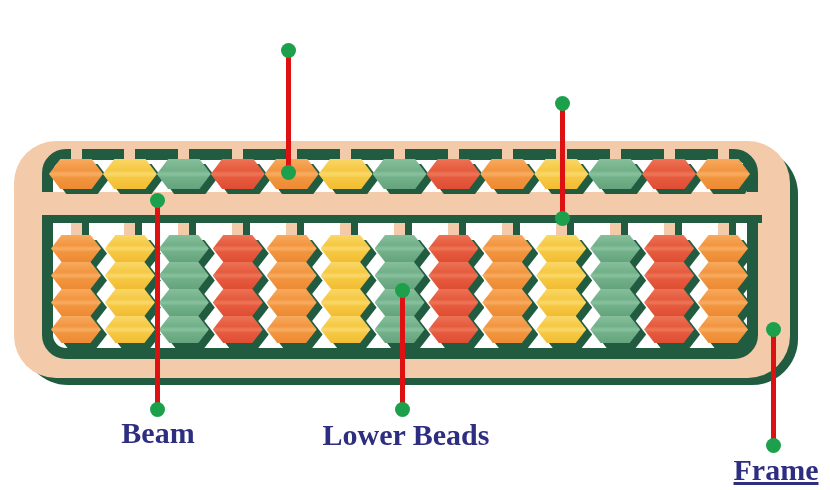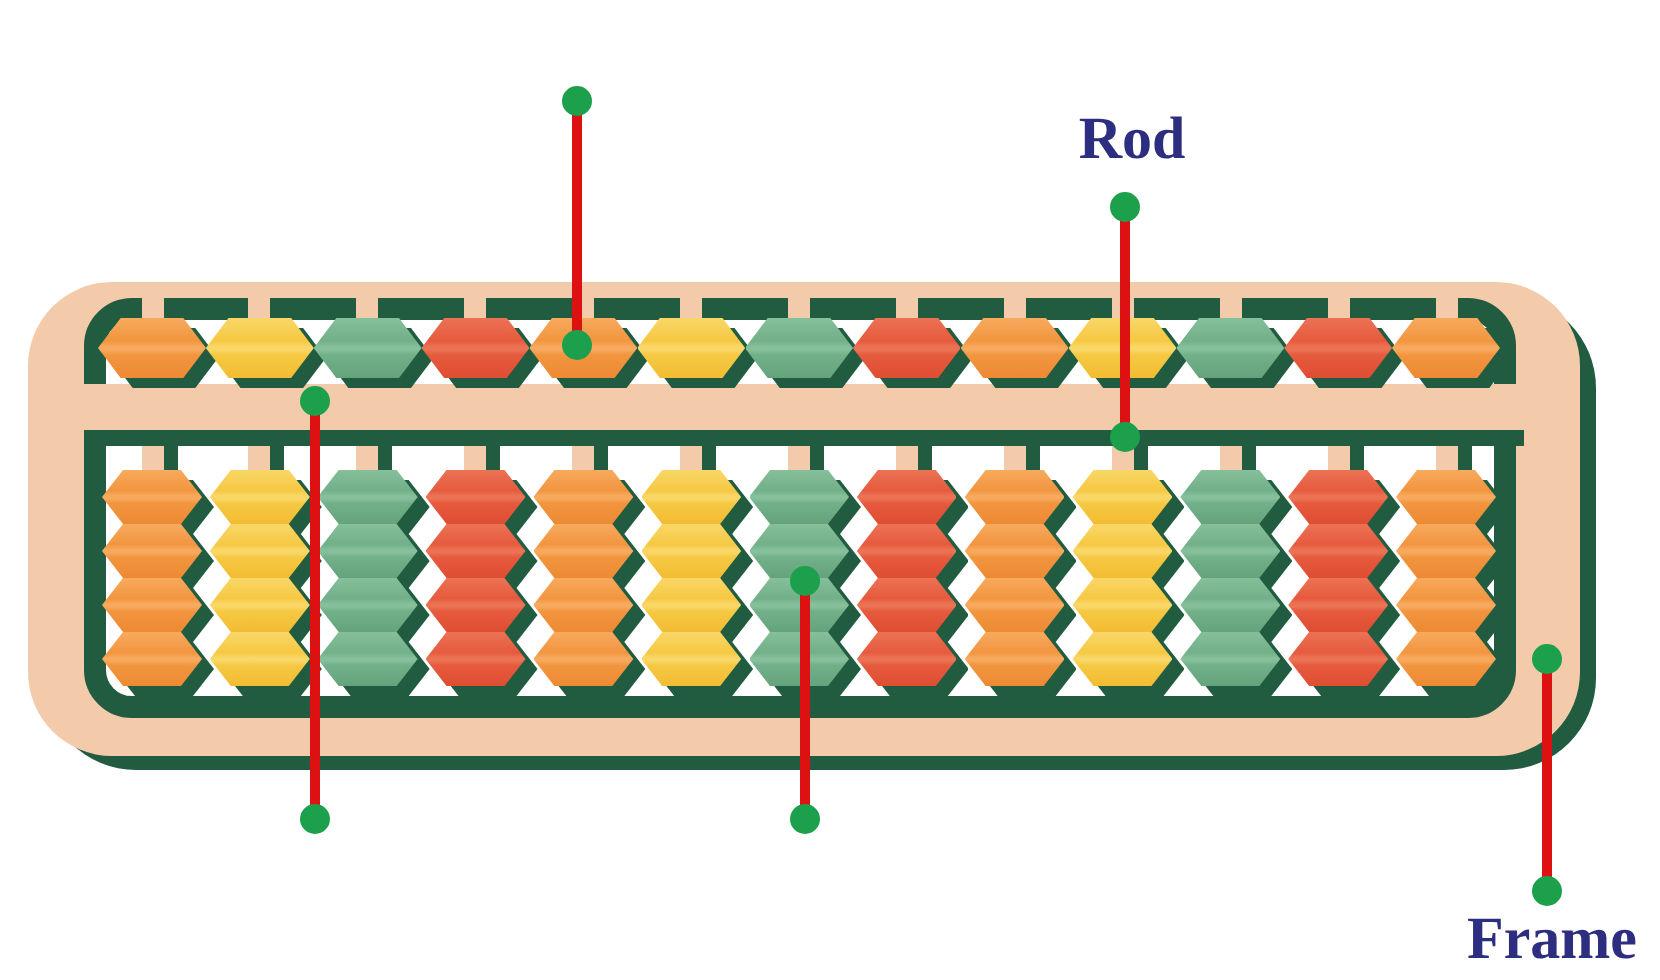--- a/index.html
+++ b/index.html
@@ -6,21 +6,21 @@
   .canvas{position:relative;width:830px;height:490px;background:#fff;overflow:hidden;
           font-family:"Liberation Serif",serif;}
 
   
   .label{position:absolute;transform:translateX(-50%);font-weight:bold;font-size:30px;
          line-height:1.05;color:var(--navy);white-space:nowrap;}
   #lbl-upper {left:294px;top:1px;}
   #lbl-rod   {left:566px;top:54px;}
   #lbl-beam  {left:158px;top:417px;}
   #lbl-lower {left:406px;top:419px;}
-  #lbl-frame {left:776px;top:454px;}
+  #lbl-frame {left:776px;top:454px;text-decoration:underline;}
 
   
   .abacus-shadow{position:absolute;left:22px;top:148px;width:776px;height:237px;
                  border-radius:46px;background:var(--rim);}
   .abacus-frame {position:absolute;left:14px;top:141px;width:776px;height:237px;
                  border-radius:42px;background:var(--wood);}
   .inner-rim    {position:absolute;left:42px;top:149px;width:716px;height:210px;
                  box-sizing:border-box;border:11px solid var(--rim);
                  border-radius:24px;background:#fff;}
   #rods-layer,#beads-layer{position:absolute;left:0;top:0;width:830px;height:490px;pointer-events:none;}
@@ -36,21 +36,22 @@
   #ptr-rod  {left:554.5px;top:95.5px;height:130px;}
   #ptr-beam {left:149.5px;top:192.5px;height:224px;}
   #ptr-lower{left:394.5px;top:282.5px;height:134px;}
   #ptr-frame{left:765.5px;top:321.5px;height:131px;}
 </style>
 </head>
 <body>
 
 <div class="canvas">
 
-  <div class="label" id="lbl-rod">Rod</div>
+  <div class="label" id="lbl-beam">Beam</div>
+  <div class="label" id="lbl-lower">Lower Beads</div>
   <div class="label" id="lbl-frame">Frame</div>
 
   <div class="abacus-shadow"></div>
   <div class="abacus-frame"></div>
   <div class="inner-rim"></div>
 
   <div id="rods-layer">
       <div style="position: absolute; left: 77.5px; top: 152px; width: 11px; height: 194px; background: rgb(33, 92, 65);"></div>
       <div style="position: absolute; left: 70.5px; top: 149px; width: 11px; height: 199px; background: rgb(243, 203, 170);"></div>
       <div style="position: absolute; left: 131.417px; top: 152px; width: 11px; height: 194px; background: rgb(33, 92, 65);"></div>

